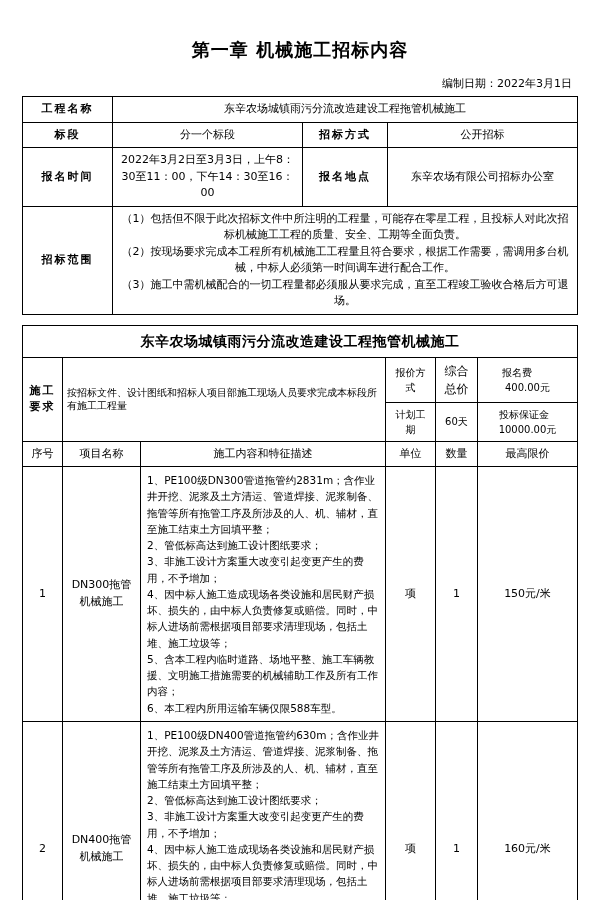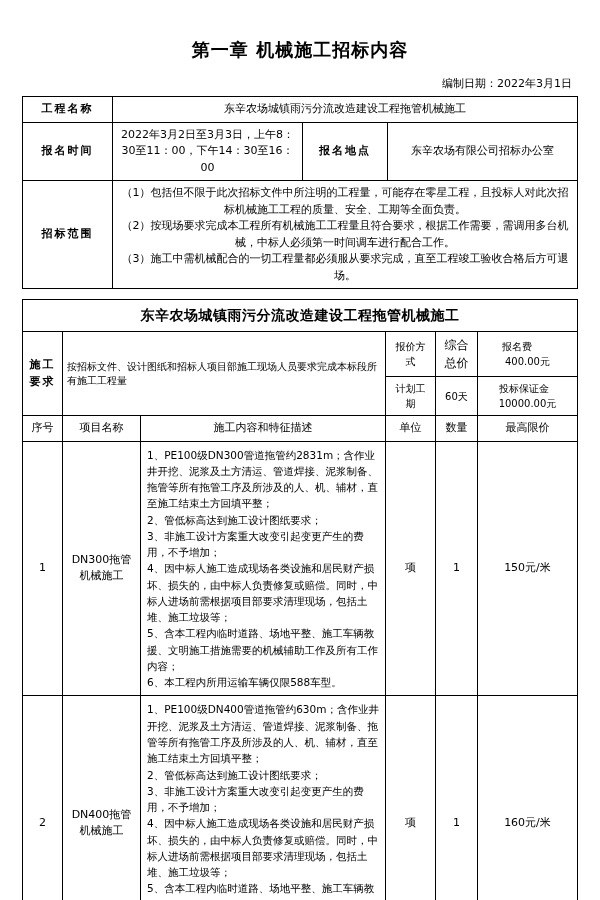--- a/index.html
+++ b/index.html
@@ -97,20 +97,26 @@
     <colgroup>
       <col style="width:90px">
       <col style="width:190px">
       <col style="width:85px">
       <col>
     </colgroup>
     <tbody>
       <tr>
         <td class="label-cell">工程名称</td>
         <td class="center" colspan="3">东辛农场城镇雨污分流改造建设工程拖管机械施工</td>
+      </tr>
+      <tr>
+        <td class="label-cell">标段</td>
+        <td class="center">分一个标段</td>
+        <td class="label-cell">招标方式</td>
+        <td class="center">公开招标</td>
       </tr>
       <tr>
         <td class="label-cell">报名时间</td>
         <td class="center">2022年3月2日至3月3日，上午8：30至11：00，下午14：30至16：00</td>
         <td class="label-cell">报名地点</td>
         <td class="center">东辛农场有限公司招标办公室</td>
       </tr>
       <tr>
         <td class="label-cell">招标范围</td>
         <td class="scope-cell" colspan="3">

